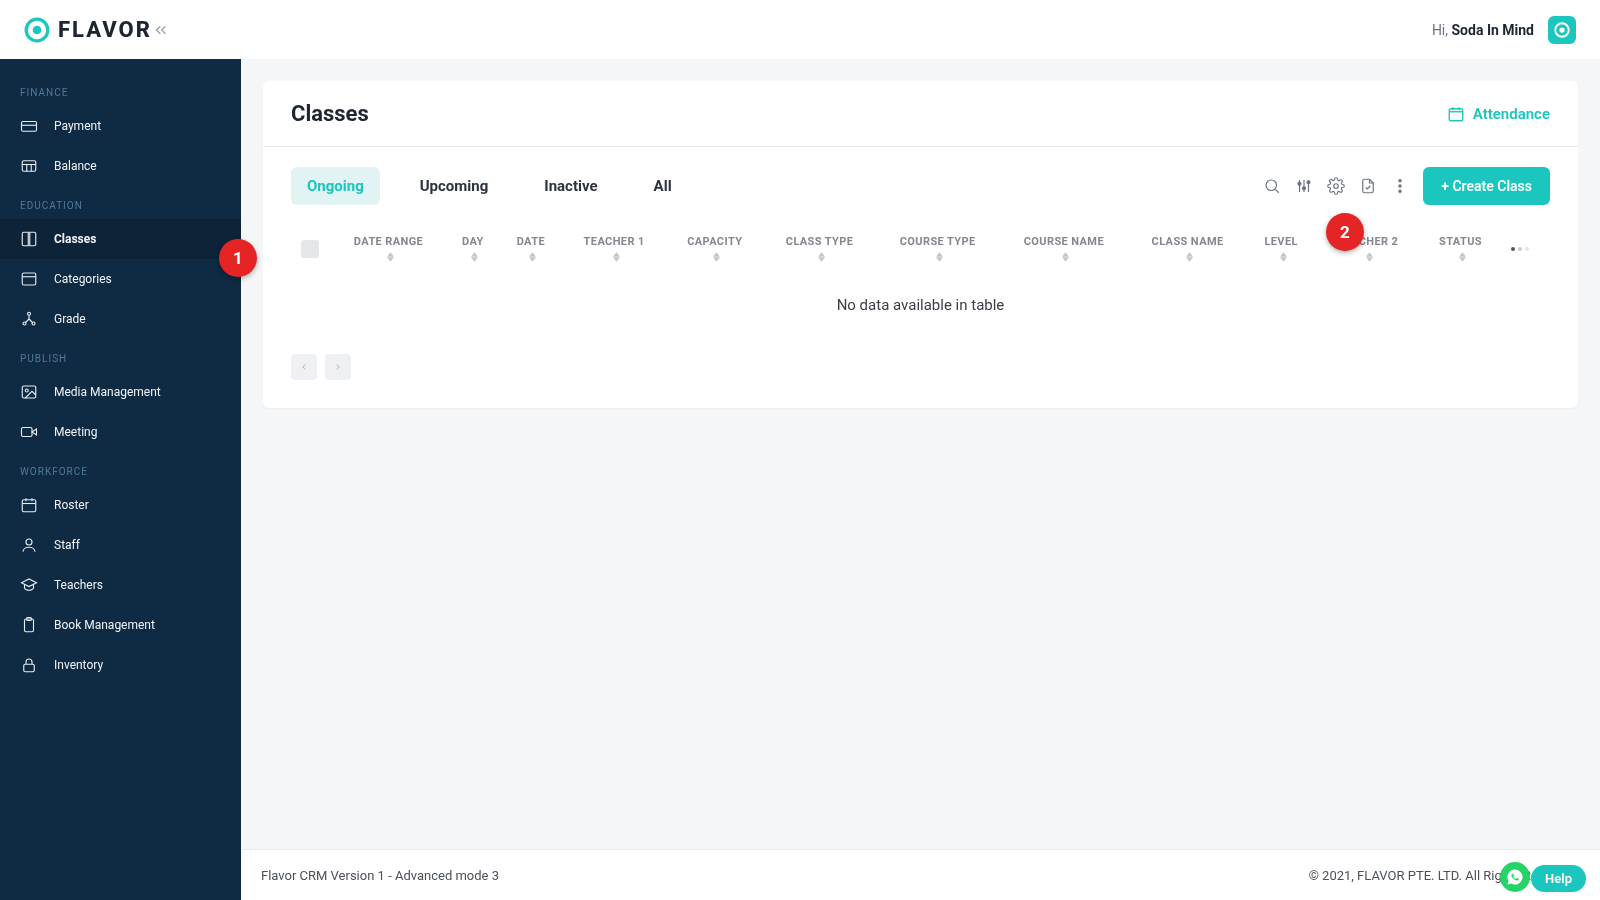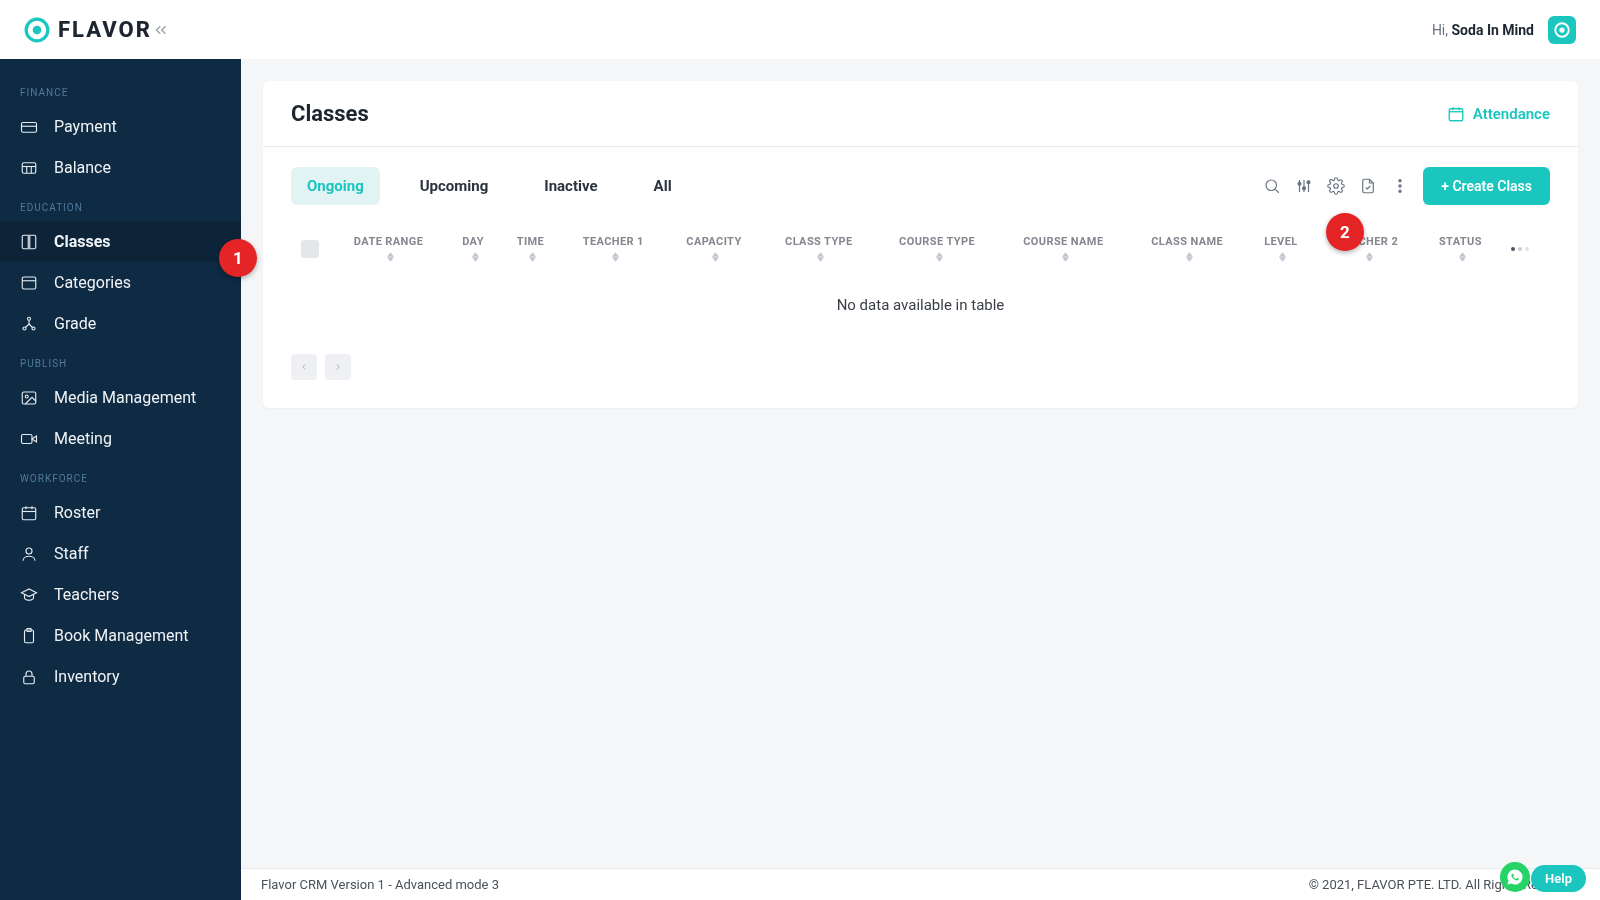--- a/index.html
+++ b/index.html
@@ -28,21 +28,21 @@
   .collapse-btn{color:#9ea6b0;display:flex;align-items:center;cursor:pointer;}
   .topbar-right{display:flex;align-items:center;gap:14px;}
   .greeting{font-size:14px;color:#6b7480;}
   .greeting b{color:#1c2530;}
   .avatar{width:28px;height:28px;background:var(--teal);border-radius:6px;display:flex;align-items:center;justify-content:center;}
   .avatar svg{width:18px;height:18px;}
 
   .sidebar{position:fixed;top:59px;bottom:0;left:0;width:241px;background:var(--sidebar-bg);color:var(--sidebar-text);overflow-y:auto;padding-top:14px;z-index:40;}
   .sidebar::-webkit-scrollbar{width:0;}
   .section-title{font-size:10px;letter-spacing:1px;color:var(--sidebar-section);padding:14px 20px 8px;}
-  .nav-item{display:flex;align-items:center;gap:16px;padding:11px 20px;cursor:pointer;font-size:16px;color:#f0f3f6;}
+  .nav-item{display:flex;align-items:center;gap:16px;padding:11px 20px;cursor:pointer;font-size:12px;color:#f0f3f6;}
   .nav-item.active{background:var(--active-bg);font-weight:700;}
   .nav-icon{width:18px;height:18px;flex-shrink:0;stroke:#e6edf3;fill:none;stroke-width:1.5;}
 
   .marker{position:absolute;width:38px;height:38px;background:var(--red);color:#fff;border-radius:50%;display:flex;align-items:center;justify-content:center;font-weight:700;font-size:17px;z-index:60;box-shadow:0 2px 5px rgba(0,0,0,.3);}
   .marker.m1{left:219px;top:239px;}
   .marker.m2{left:1326px;top:213px;}
 
   .main{margin-left:241px;margin-top:59px;padding:22px 22px 60px;}
   .card{background:var(--panel-bg);border-radius:6px;box-shadow:0 1px 2px rgba(16,24,40,.04);}
   .card-header{display:flex;align-items:center;justify-content:space-between;padding:20px 28px;border-bottom:1px solid var(--border);}
@@ -69,21 +69,21 @@
   .checkbox{width:18px;height:18px;background:#e4e6ea;border-radius:3px;}
   .empty-row td{text-align:center;padding:22px 0;font-size:15px;color:#3b4048;}
   .dots-head{display:flex;gap:3px;align-items:center;}
   .dots-head span{width:4px;height:4px;border-radius:50%;background:#4b5563;}
   .dots-head span.light{background:#c6cbd4;}
 
   .pager{display:flex;gap:8px;margin-top:18px;}
   .pager-btn{width:26px;height:26px;background:#eef0f3;border-radius:4px;display:flex;align-items:center;justify-content:center;cursor:pointer;}
   .pager-btn svg{width:10px;height:10px;stroke:#9da3ac;fill:none;stroke-width:2;}
 
-  .footer{position:fixed;bottom:0;left:241px;right:0;height:32px;background:#fff;border-top:1px solid var(--border);display:flex;align-items:center;justify-content:space-between;padding:0 20px;font-size:13px;color:#4a5159;z-index:45;}
+  .footer{position:fixed;bottom:0;left:241px;right:0;height:51px;background:#fff;border-top:1px solid var(--border);display:flex;align-items:center;justify-content:space-between;padding:0 20px;font-size:13px;color:#4a5159;z-index:45;}
   .whatsapp{position:fixed;right:70px;bottom:8px;width:30px;height:30px;background:var(--green);border-radius:50%;display:flex;align-items:center;justify-content:center;z-index:60;cursor:pointer;}
   .whatsapp svg{width:18px;height:18px;fill:#fff;}
   .help-btn{position:fixed;right:14px;bottom:8px;background:#1bc6bf;color:#fff;border-radius:16px;padding:6px 14px;font-size:13px;font-weight:600;z-index:60;cursor:pointer;}
 </style>
 </head>
 <body>
 
 <div class="topbar">
   <div class="topbar-left">
     <div class="logo">
@@ -298,21 +298,21 @@
                         <polygon points="4,0 8,5 0,5"></polygon>
                       </svg>
                       <svg viewBox="0 0 8 5">
                         <polygon points="0,0 8,0 4,5"></polygon>
                       </svg>
                     </span>
                   </div>
                 </th>
                 <th>
                   <div class="label-wrap">
-                    <span>TIME</span>
+                    <span>DATE</span>
                     <span class="sort">
                       <svg viewBox="0 0 8 5">
                         <polygon points="4,0 8,5 0,5"></polygon>
                       </svg>
                       <svg viewBox="0 0 8 5">
                         <polygon points="0,0 8,0 4,5"></polygon>
                       </svg>
                     </span>
                   </div>
                 </th>

